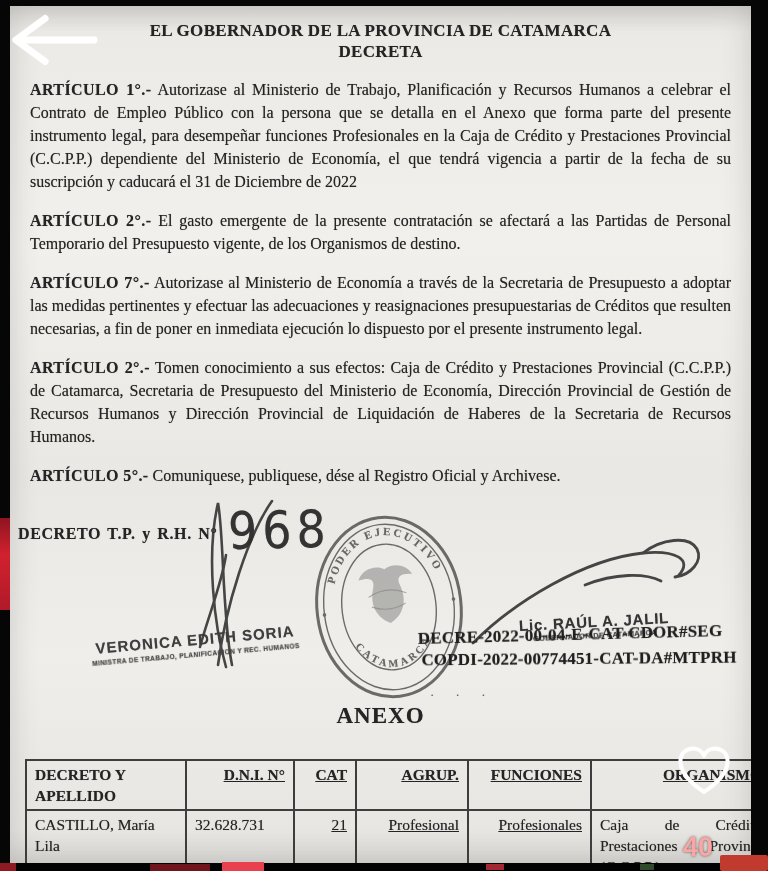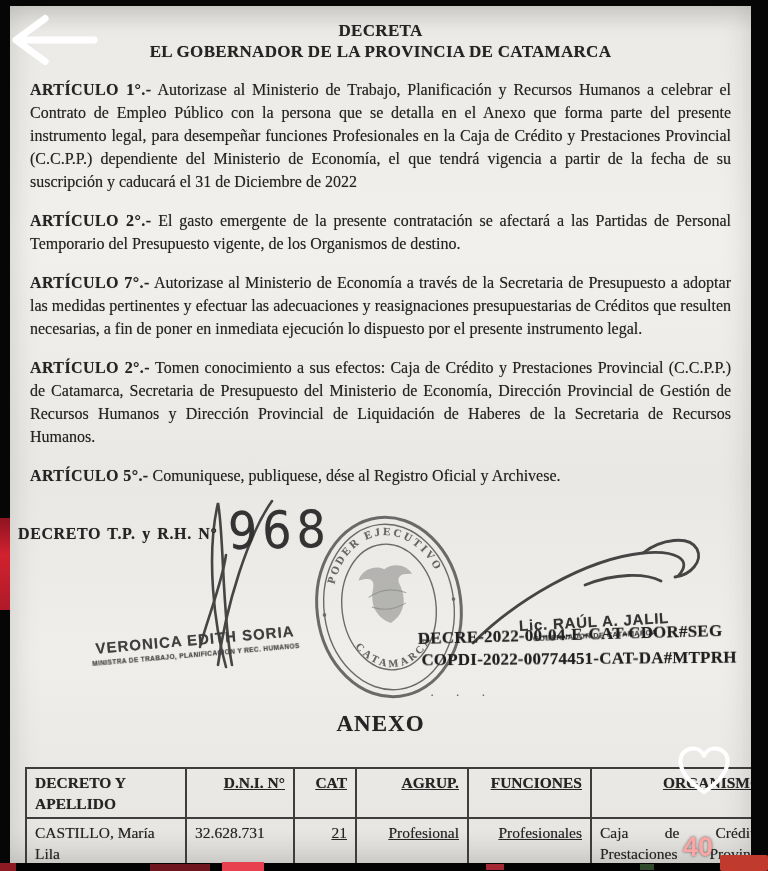--- a/index.html
+++ b/index.html
@@ -8,21 +8,21 @@
   
   .doc{position:absolute;left:10px;top:6px;width:741px;height:857px;z-index:1;
        padding:0 20px;box-sizing:border-box;overflow:hidden;color:#242424;
        background:linear-gradient(180deg,#d9d8d4 0,#eceae6 3%,#f1f0ec 28%,#e9e8e4 55%,#efeeea 76%,#e7e6e2 96%,#dad9d5 100%);
        box-shadow:inset 0 0 28px rgba(90,90,90,.25);
        text-shadow:0 0 .7px rgba(35,35,35,.5);}
   .title{margin:14px 0 16px;text-align:center;font-weight:bold;font-size:17px;line-height:21px;letter-spacing:.3px;}
   p.article{font-size:16px;line-height:23px;margin:4px 0 16px;text-align:justify;}
   p.article b{letter-spacing:.4px;}
   
-  .sig-area{position:relative;height:200px;margin:8px -20px;}
+  .sig-area{position:relative;height:200px;margin:0 -20px;}
   .sig-area *{position:absolute;}
   .decree-label{left:8px;top:22px;font-weight:bold;font-size:16px;letter-spacing:.6px;word-spacing:2px;}
   .decree-number{left:218px;top:0px;font-size:46px;letter-spacing:5px;color:#333;
                  font-family:"DejaVu Sans",sans-serif;transform:scaleY(1.12) rotate(-1deg);font-weight:500;}
   .sig-svg{filter:blur(.2px);opacity:.88;}
   .sig-left-svg{left:120px;top:-8px;}
   .sig-right-svg{left:455px;top:28px;}
   .stamp-svg{left:300px;top:8px;filter:blur(.3px);opacity:.82;}
   .sig-name-left{left:70px;top:128px;width:230px;text-align:center;transform:rotate(-5deg);
                  font-family:"Liberation Sans",sans-serif;font-weight:bold;font-size:15px;
@@ -68,22 +68,22 @@
 </style>
 </head>
 <body>
 
 <div class="screen">
 
   <div class="strip left-red"></div>
 
   <div class="doc">
     <div class="title">
+      <div>EL GOBERNADOR DE LA PROVINCIA DE CATAMARCA</div>
       <div>DECRETA</div>
-      <div>EL GOBERNADOR DE LA PROVINCIA DE CATAMARCA</div>
     </div>
 
     <p class="article">
       <b>ARTÍCULO 1°.-</b>
       <span>Autorizase al Ministerio de Trabajo, Planificación y Recursos Humanos a celebrar el Contrato de Empleo Público con la persona que se detalla en el Anexo que forma parte del presente instrumento legal, para desempeñar funciones Profesionales en la Caja de Crédito y Prestaciones Provincial (C.C.P.P.) dependiente del Ministerio de Economía, el que tendrá vigencia a partir de la fecha de su suscripción y caducará el 31 de Diciembre de 2022</span>
     </p>
     <p class="article">
       <b>ARTÍCULO 2°.-</b>
       <span>El gasto emergente de la presente contratación se afectará a las Partidas de Personal Temporario del Presupuesto vigente, de los Organismos de destino.</span>
     </p>

